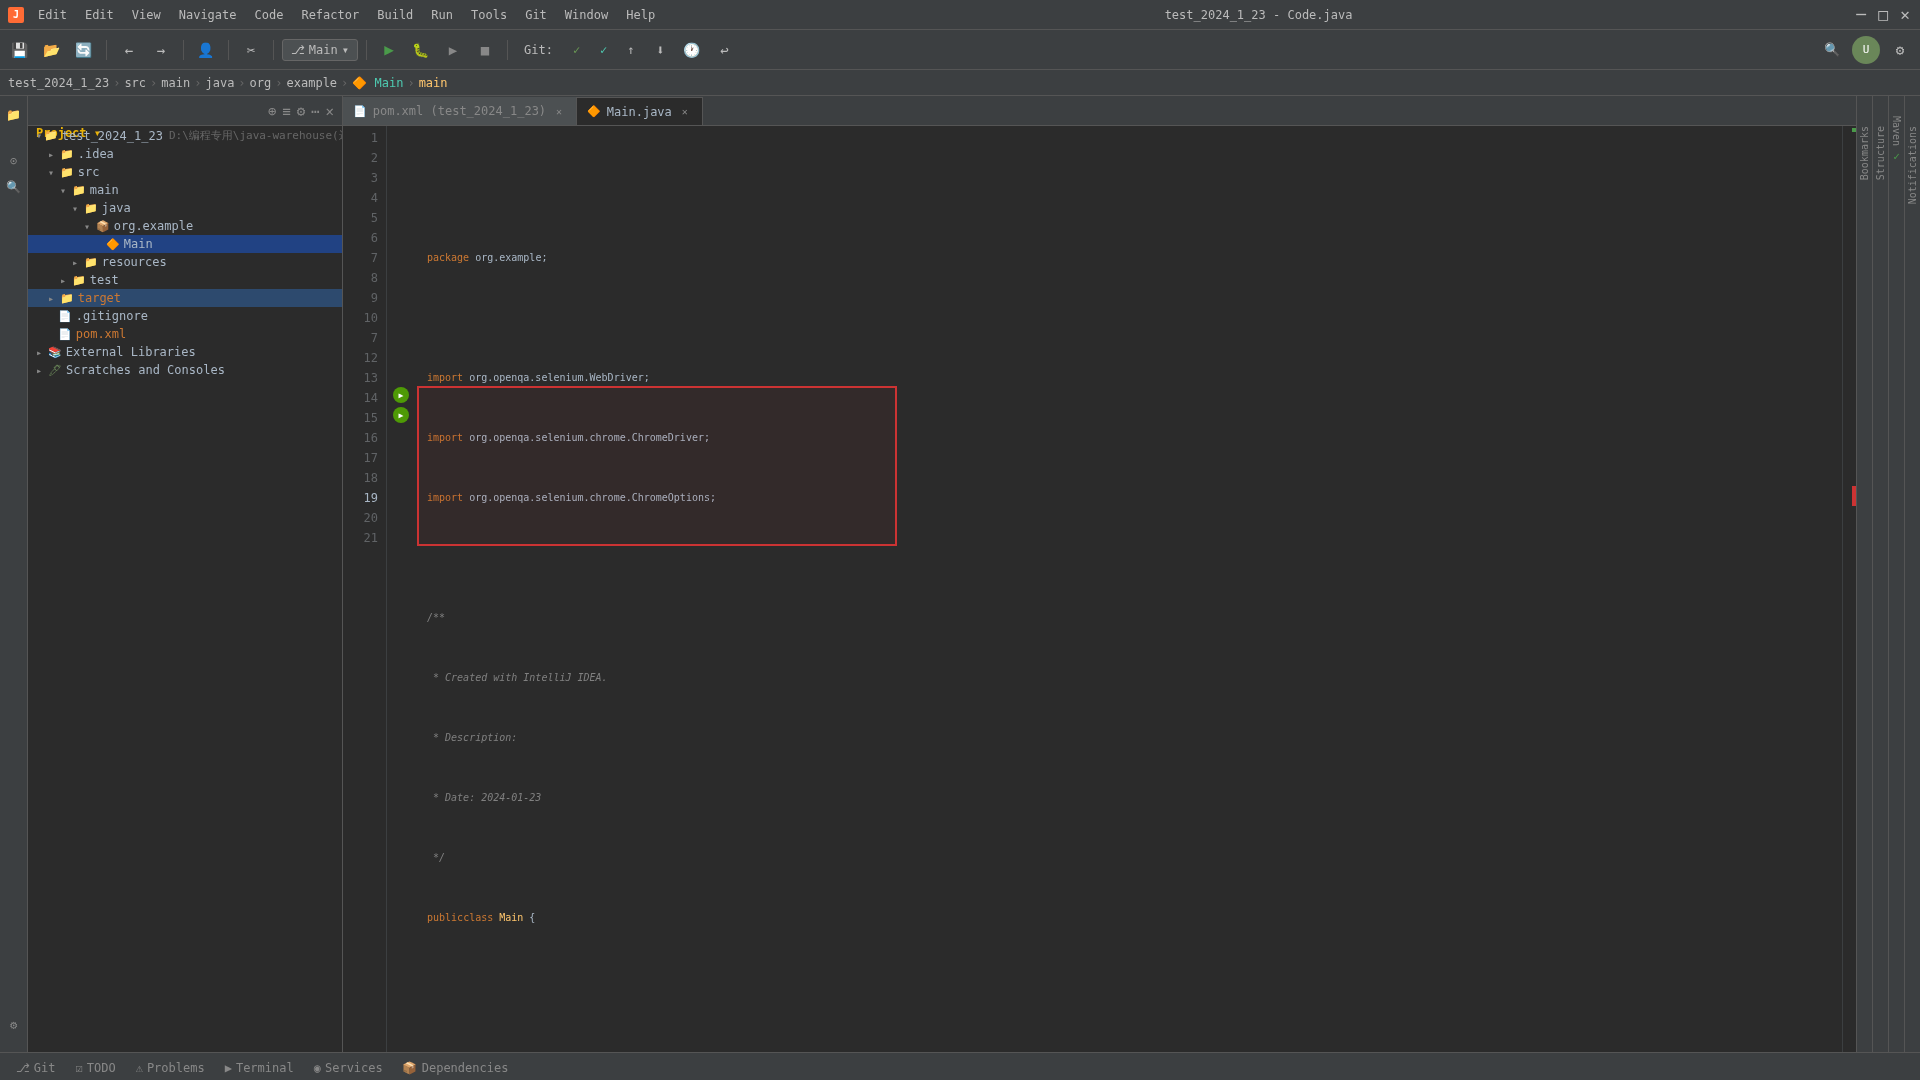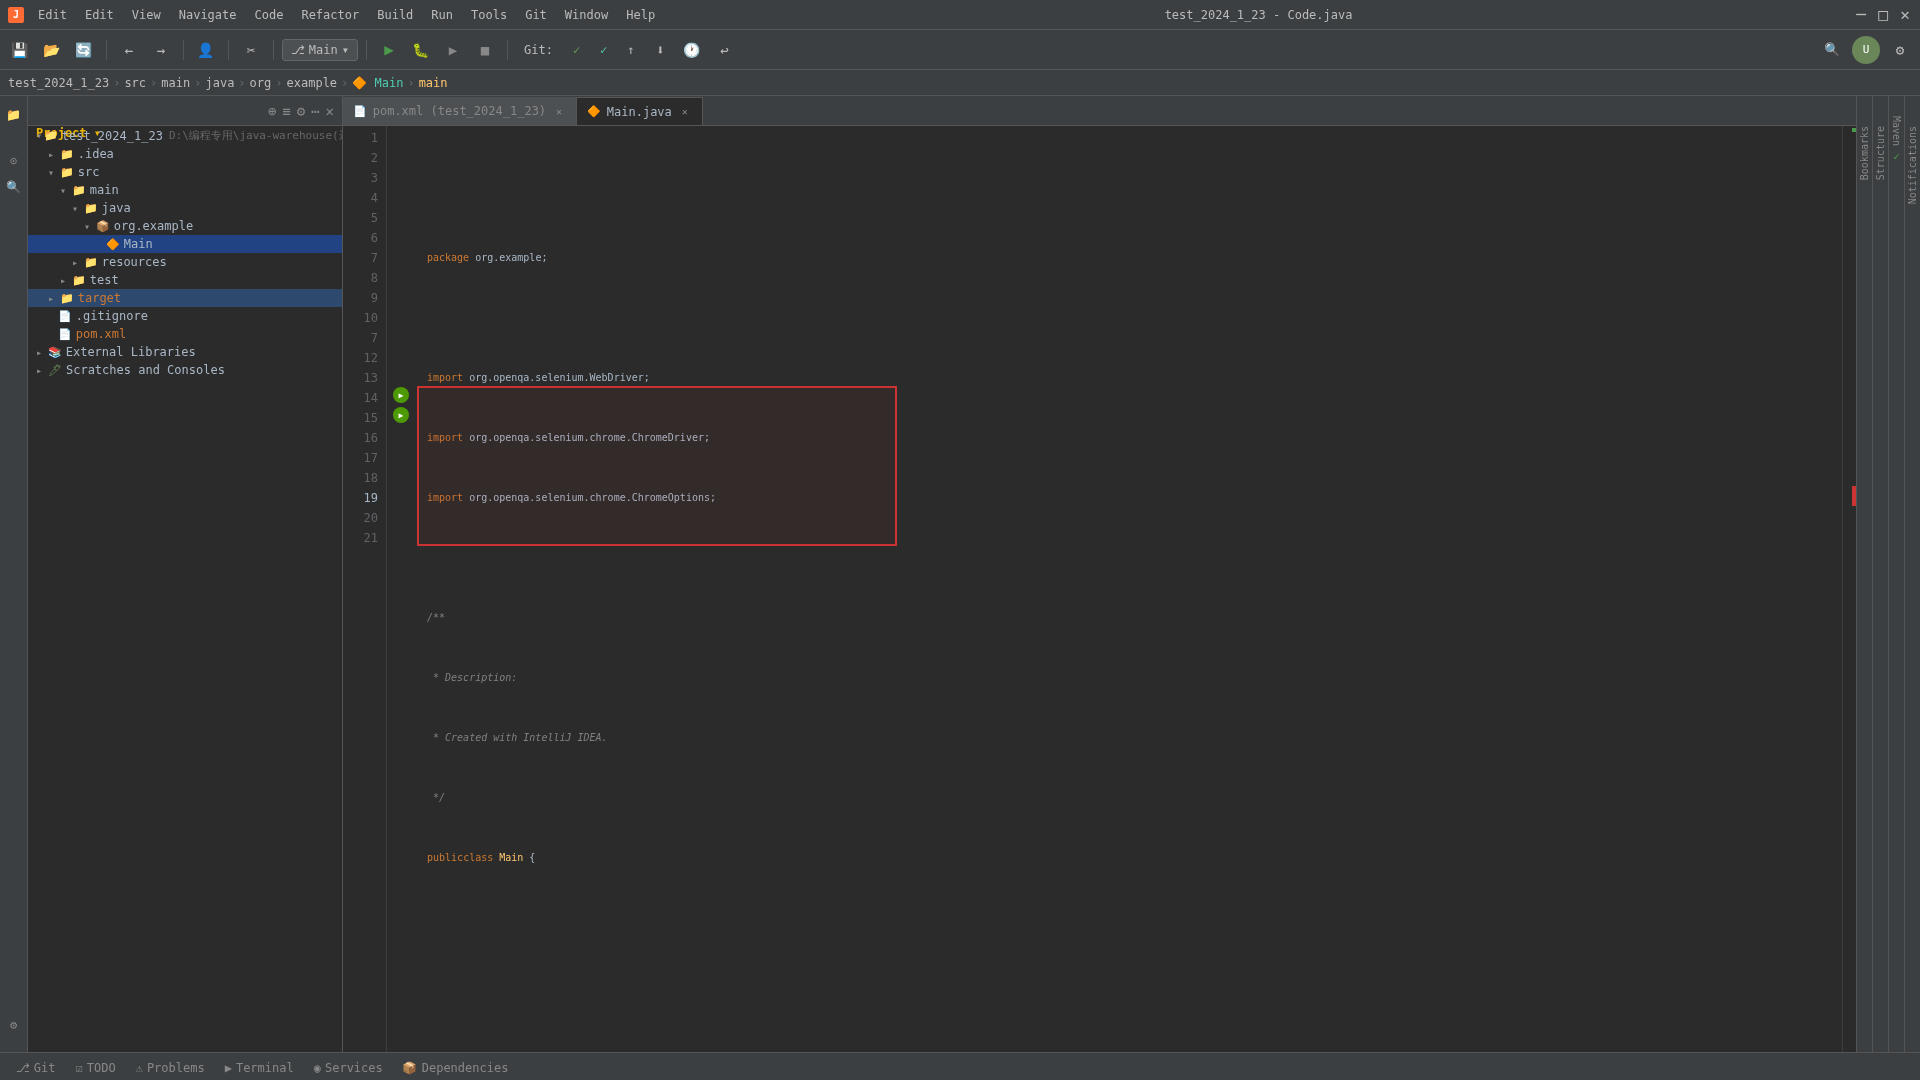--- a/index.html
+++ b/index.html
@@ -627,22 +627,23 @@
         
         <div style="position:absolute; top:calc(13*20px); left:0px; width:480px; height:calc(8*20px); border:2px solid #cc3333; background:rgba(180,30,30,0.06); pointer-events:none; z-index:5;"></div>
 
         <div class="code-line"><span class="kw">package</span> <span class="pkg"> org.example</span><span>;</span></div>
         <div class="code-line">&nbsp;</div>
         <div class="code-line"><span class="kw">import</span> <span class="pkg"> org.openqa.selenium.WebDriver</span><span>;</span></div>
         <div class="code-line"><span class="kw">import</span> <span class="pkg"> org.openqa.selenium.chrome.ChromeDriver</span><span>;</span></div>
         <div class="code-line"><span class="kw">import</span> <span class="pkg"> org.openqa.selenium.chrome.ChromeOptions</span><span>;</span></div>
         <div class="code-line">&nbsp;</div>
         <div class="code-line"><span class="cmt">/**</span></div>
+        <div class="code-line"><span class="cmt"> * Created with IntelliJ IDEA.</span></div>
         <div class="code-line"><span class="cmt"> * Description:</span></div>
-        <div class="code-line"><span class="cmt"> * Created with IntelliJ IDEA.</span></div>
+        <div class="code-line"><span class="cmt"> * Date: 2024-01-23</span></div>
         <div class="code-line"><span class="cmt"> */</span></div>
         <div class="code-line"><span class="kw">public</span> <span class="kw">class</span> <span class="cls"> Main</span><span> {</span></div>
         
         
         
         
         
         
         
       </div>

